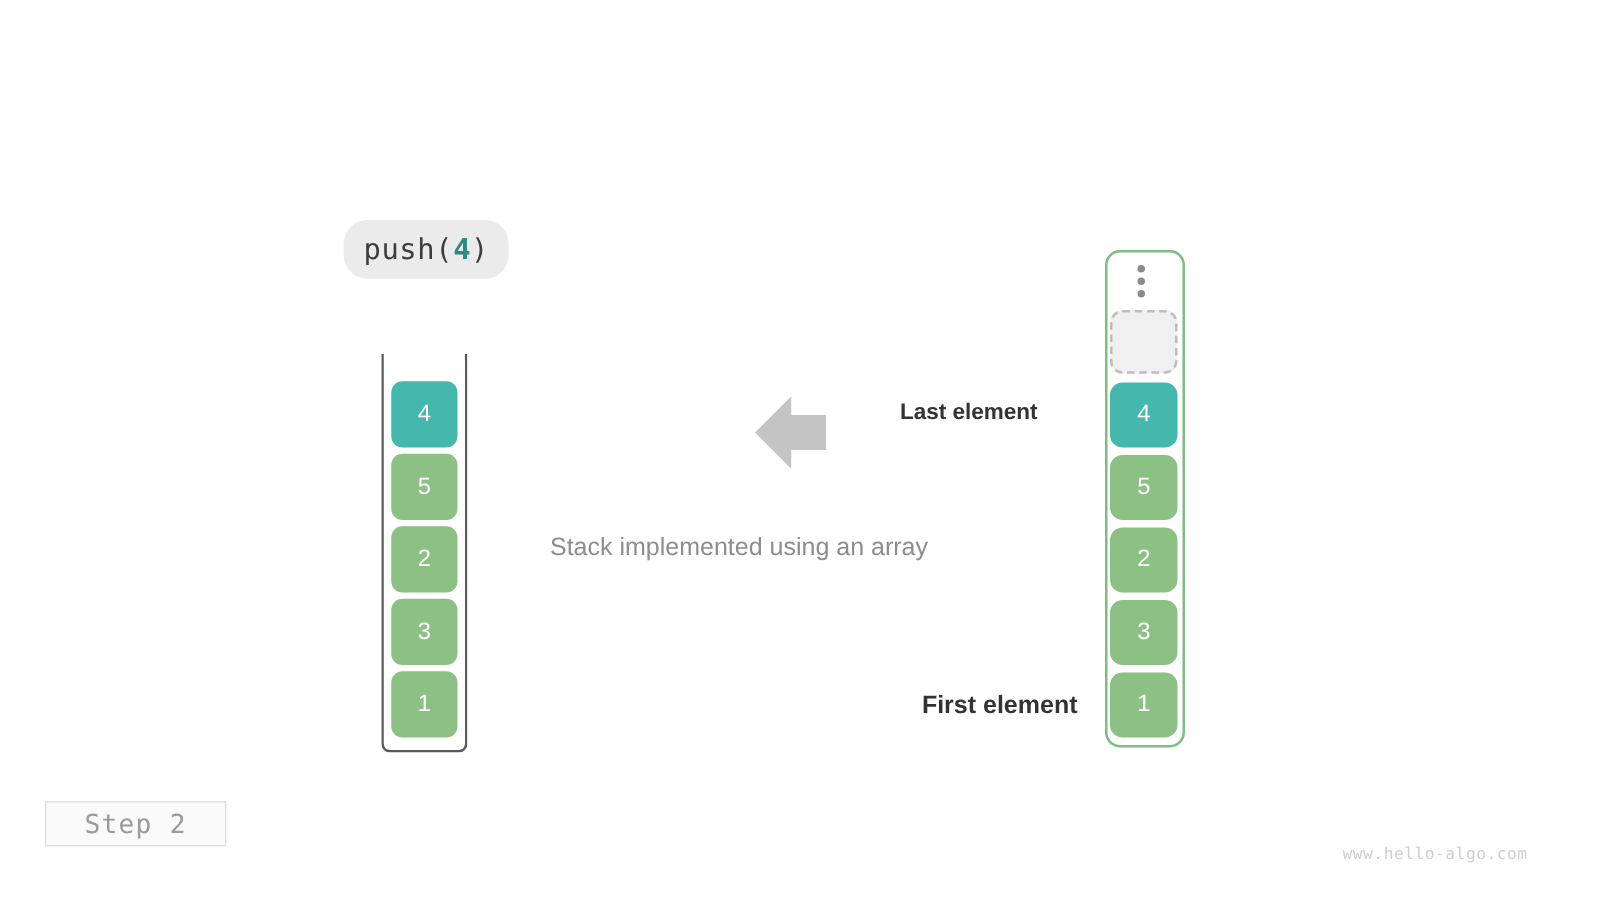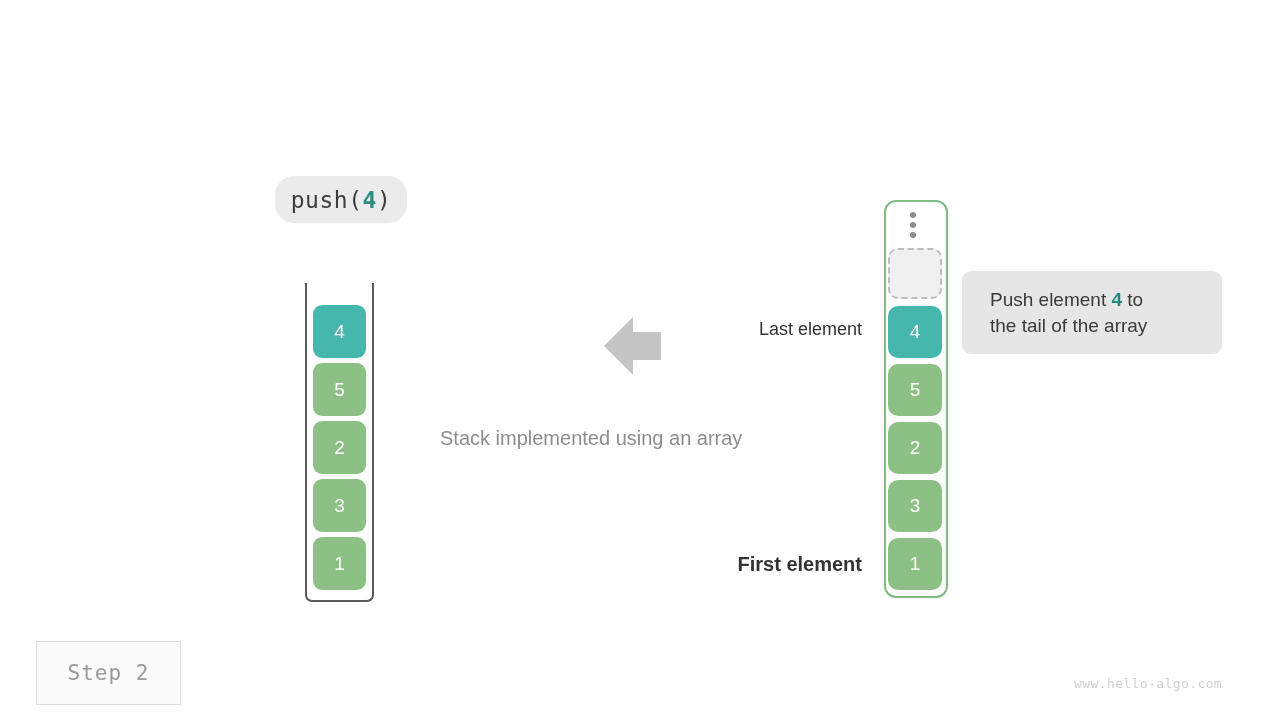--- a/index.html
+++ b/index.html
@@ -141,23 +141,22 @@
     width: 57px;
     height: 58px;
   }
 
   
   .label-last {
     position: absolute;
     left: 720px;
     top: 319px;
     width: 142px;
-    text-align: right;
     font-size: 18px;
-    font-weight: normal;
+    font-weight: bold;
     color: #333333;
     white-space: nowrap;
   }
   .label-first {
     position: absolute;
     left: 710px;
     top: 553px;
     width: 152px;
     text-align: right;
     font-size: 20px;
@@ -201,21 +200,21 @@
     color: #1f8a7b;
     font-weight: bold;
   }
 
   
   .step-badge {
     position: absolute;
     left: 36px;
     top: 641px;
     width: 145px;
-    height: 64px;
+    height: 36px;
     background: #fafafa;
     border: 1px solid #dcdcdc;
     border-radius: 0;
     display: flex;
     align-items: center;
     justify-content: center;
     font-family: "DejaVu Sans Mono", "Liberation Mono", monospace;
     font-size: 21px;
     color: #9a9a9a;
     letter-spacing: 1px;
@@ -272,22 +271,18 @@
   </div>
   <div class="array-slot-empty"></div>
   <div class="array-cells">
     <div class="cell teal">4</div>
     <div class="cell green">5</div>
     <div class="cell green">2</div>
     <div class="cell green">3</div>
     <div class="cell green">1</div>
   </div>
 
-  <div class="bubble">
-    <div class="line"><span>Push element </span><span class="hl">4</span><span> to</span></div>
-    <div class="line">the tail of the array</div>
-  </div>
 
   <div class="step-badge">Step 2</div>
 
   <div class="watermark">www.hello-algo.com</div>
 
 </div>
 
 </body></html>

